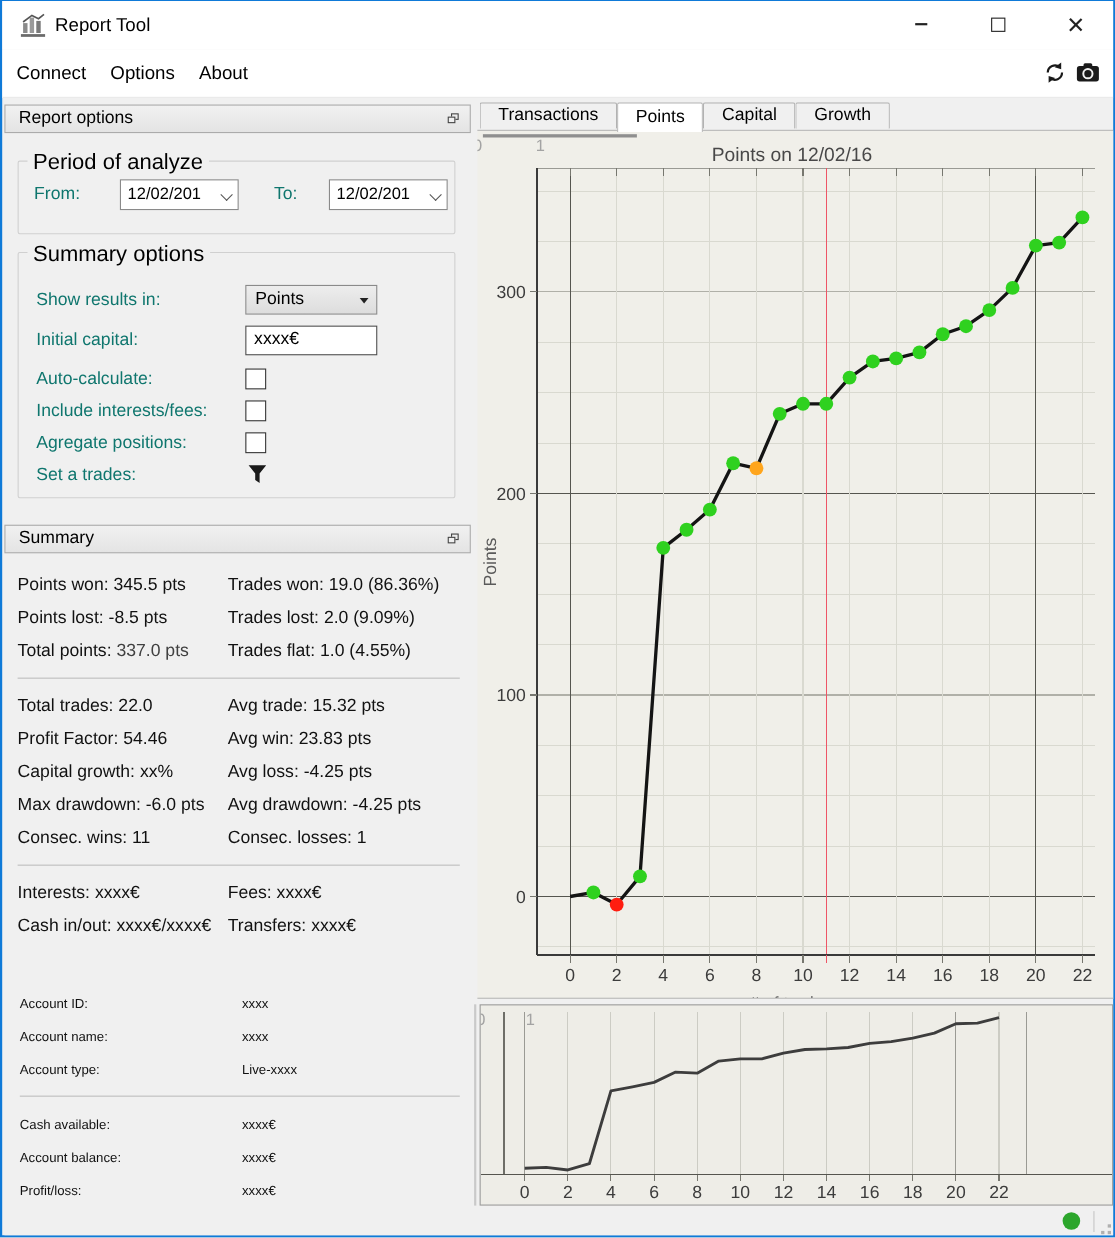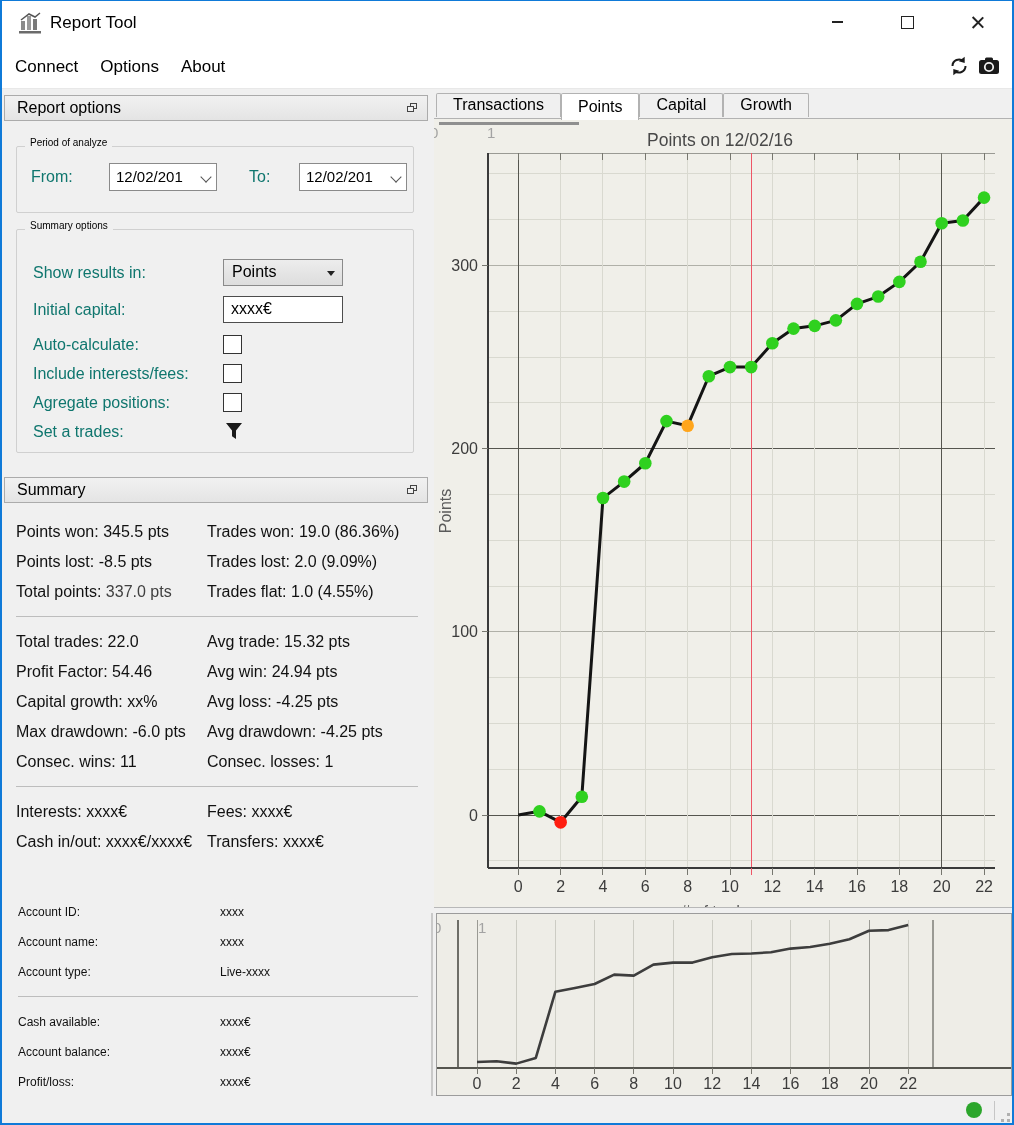--- a/index.html
+++ b/index.html
@@ -28,21 +28,21 @@
   .panel-header{position:absolute;left:0;top:0;width:100%;height:26px;box-sizing:border-box;
     background:linear-gradient(#f1f1f1,#e4e4e4);border:1px solid #ababab;
     font-size:16px;line-height:24px;padding-left:12px;color:#000;}
   .float-icon{position:absolute;right:9px;top:7px;width:11px;height:11px;}
   .float-icon .sq1{position:absolute;left:3px;top:0;width:7px;height:6px;border:1px solid #444;box-sizing:border-box;}
   .float-icon .sq2{position:absolute;left:0;top:3px;width:7px;height:6px;border:1px solid #444;background:#f0f0f0;box-sizing:border-box;}
   #report-options{left:2px;top:94px;width:424px;height:382px;}
   #summary-panel{left:2px;top:476px;width:424px;height:380px;}
   #account-panel{left:2px;top:856px;width:424px;height:240px;}
   .groupbox{position:absolute;border:1px solid #d0d0d0;border-radius:2px;}
-  .grp-title{position:absolute;top:-10px;left:8px;background:#f0f0f0;padding:0 5px;font-size:10px;color:#000;}
+  .grp-title{position:absolute;top:-10px;left:8px;background:#f0f0f0;padding:0 5px;font-size:20px;color:#000;}
   #grp-period{left:12px;top:51px;width:396px;height:65px;}
   #grp-options{left:12px;top:134px;width:396px;height:222px;}
   .field-label{font-size:16px;color:#0f766e;}
   .combo{box-sizing:border-box;background:#fff;border:1px solid #8a8a8a;font-size:15px;color:#000;
     padding:4px 20px 0 6px;overflow:hidden;white-space:nowrap;}
   .combo .chev{position:absolute;right:6px;top:9px;width:7px;height:7px;border-right:1.5px solid #555;border-bottom:1.5px solid #555;transform:rotate(45deg);}
   .combo-gray{box-sizing:border-box;background:linear-gradient(#ededed,#dddddd);border:1px solid #8a8a8a;font-size:16px;color:#000;padding:3px 20px 0 8px;}
   .combo-gray .tri{position:absolute;right:7px;top:11px;width:0;height:0;border-left:4px solid transparent;border-right:4px solid transparent;border-top:5px solid #222;}
   .text-input{box-sizing:border-box;background:#fff;border:1px solid #4d4d4d;font-size:16px;color:#000;padding:3px 0 0 7px;}
   .checkbox{box-sizing:border-box;width:19px;height:19px;background:#fff;border:1px solid #333;}
@@ -166,21 +166,21 @@
           <i class="sq1"></i>
           <i class="sq2"></i>
         </span>
     </div>
     <div class="sum-body" id="summary-body">
         <div class="srow"><span>Points won: <span>345.5 pts</span></span><span class="scell-r">Trades won: <span>19.0 (86.36%)</span></span></div>
         <div class="srow"><span>Points lost: <span>-8.5 pts</span></span><span class="scell-r">Trades lost: <span>2.0 (9.09%)</span></span></div>
         <div class="srow"><span>Total points: <span style="color: #404040;">337.0 pts</span></span><span class="scell-r">Trades flat: <span>1.0 (4.55%)</span></span></div>
         <div class="divider"></div>
         <div class="srow"><span>Total trades: <span>22.0</span></span><span class="scell-r">Avg trade: <span>15.32 pts</span></span></div>
-        <div class="srow"><span>Profit Factor: <span>54.46</span></span><span class="scell-r">Avg win: <span>24.94 pts</span></span></div>
+        <div class="srow"><span>Profit Factor: <span>54.46</span></span><span class="scell-r">Avg win: <span>23.83 pts</span></span></div>
         <div class="srow"><span>Capital growth: <span>xx%</span></span><span class="scell-r">Avg loss: <span>-4.25 pts</span></span></div>
         <div class="srow"><span>Max drawdown: <span>-6.0 pts</span></span><span class="scell-r">Avg drawdown: <span>-4.25 pts</span></span></div>
         <div class="srow"><span>Consec. wins: <span>11</span></span><span class="scell-r">Consec. losses: <span>1</span></span></div>
         <div class="divider"></div>
         <div class="srow"><span>Interests: <span>xxxx€</span></span><span class="scell-r">Fees: <span>xxxx€</span></span></div>
         <div class="srow"><span>Cash in/out: <span>xxxx€/xxxx€</span></span><span class="scell-r">Transfers: <span>xxxx€</span></span></div>
       </div>
   </div>
 
   <div id="account-panel" class="abs panel">

